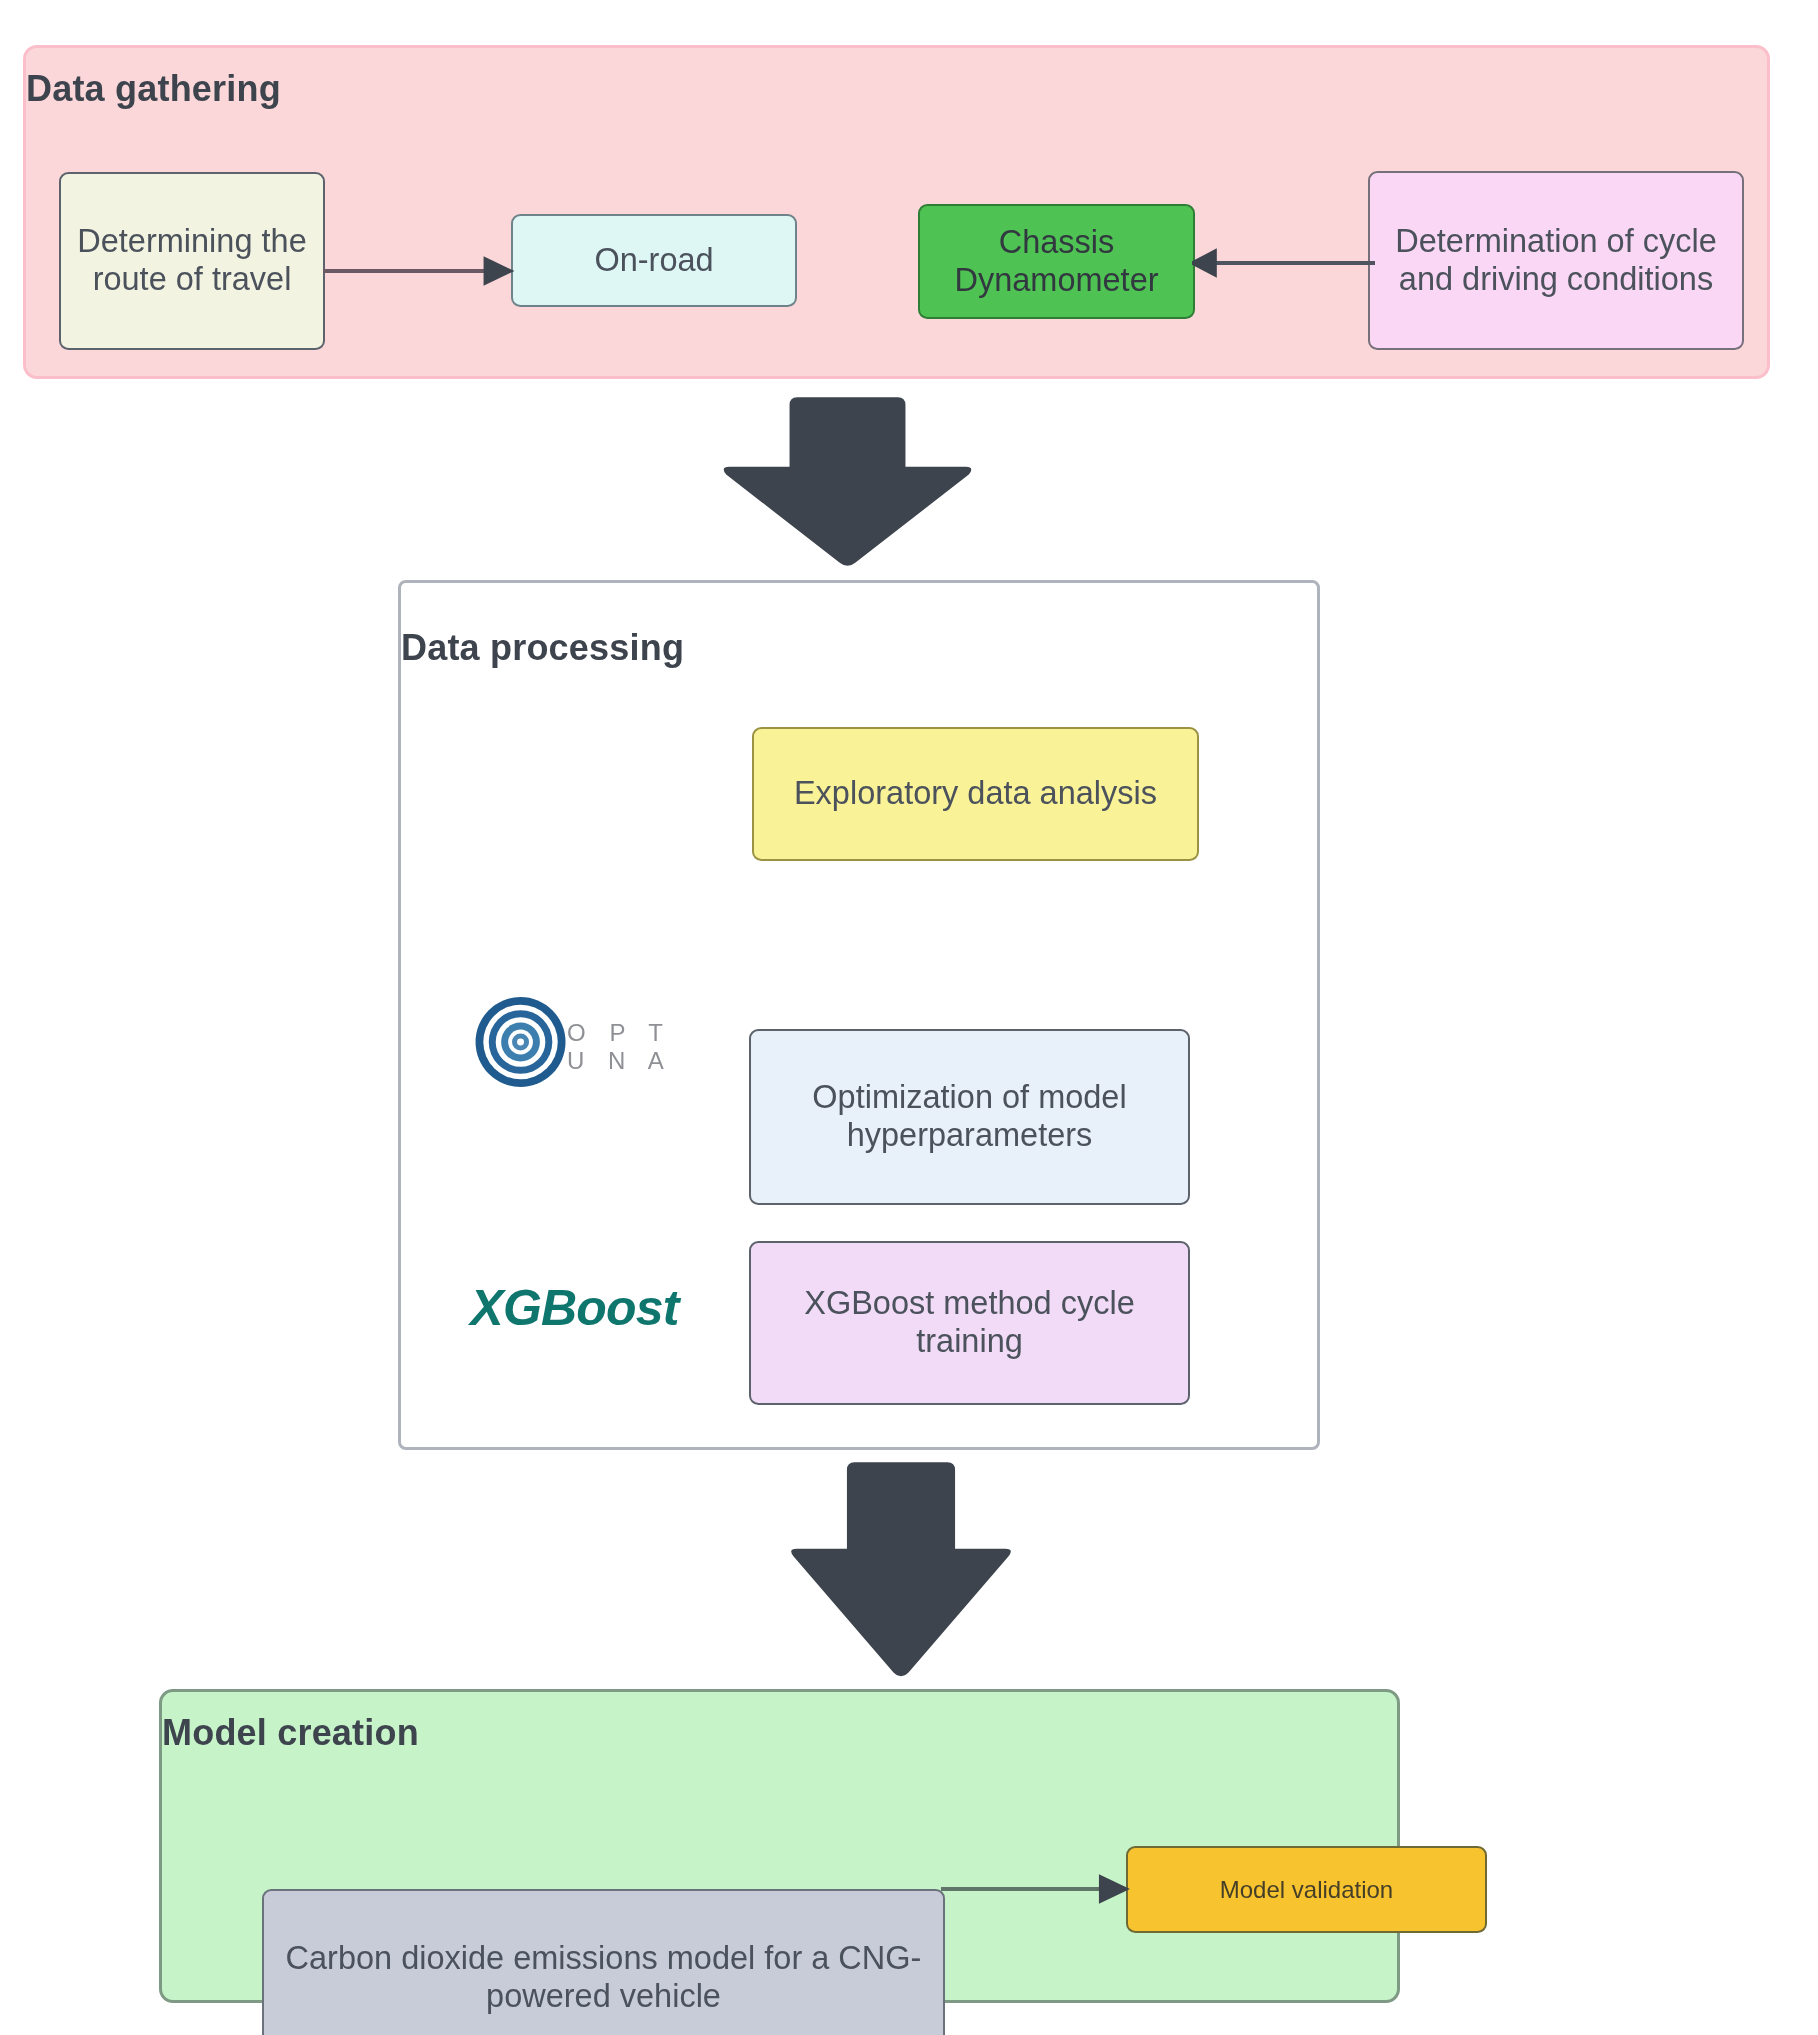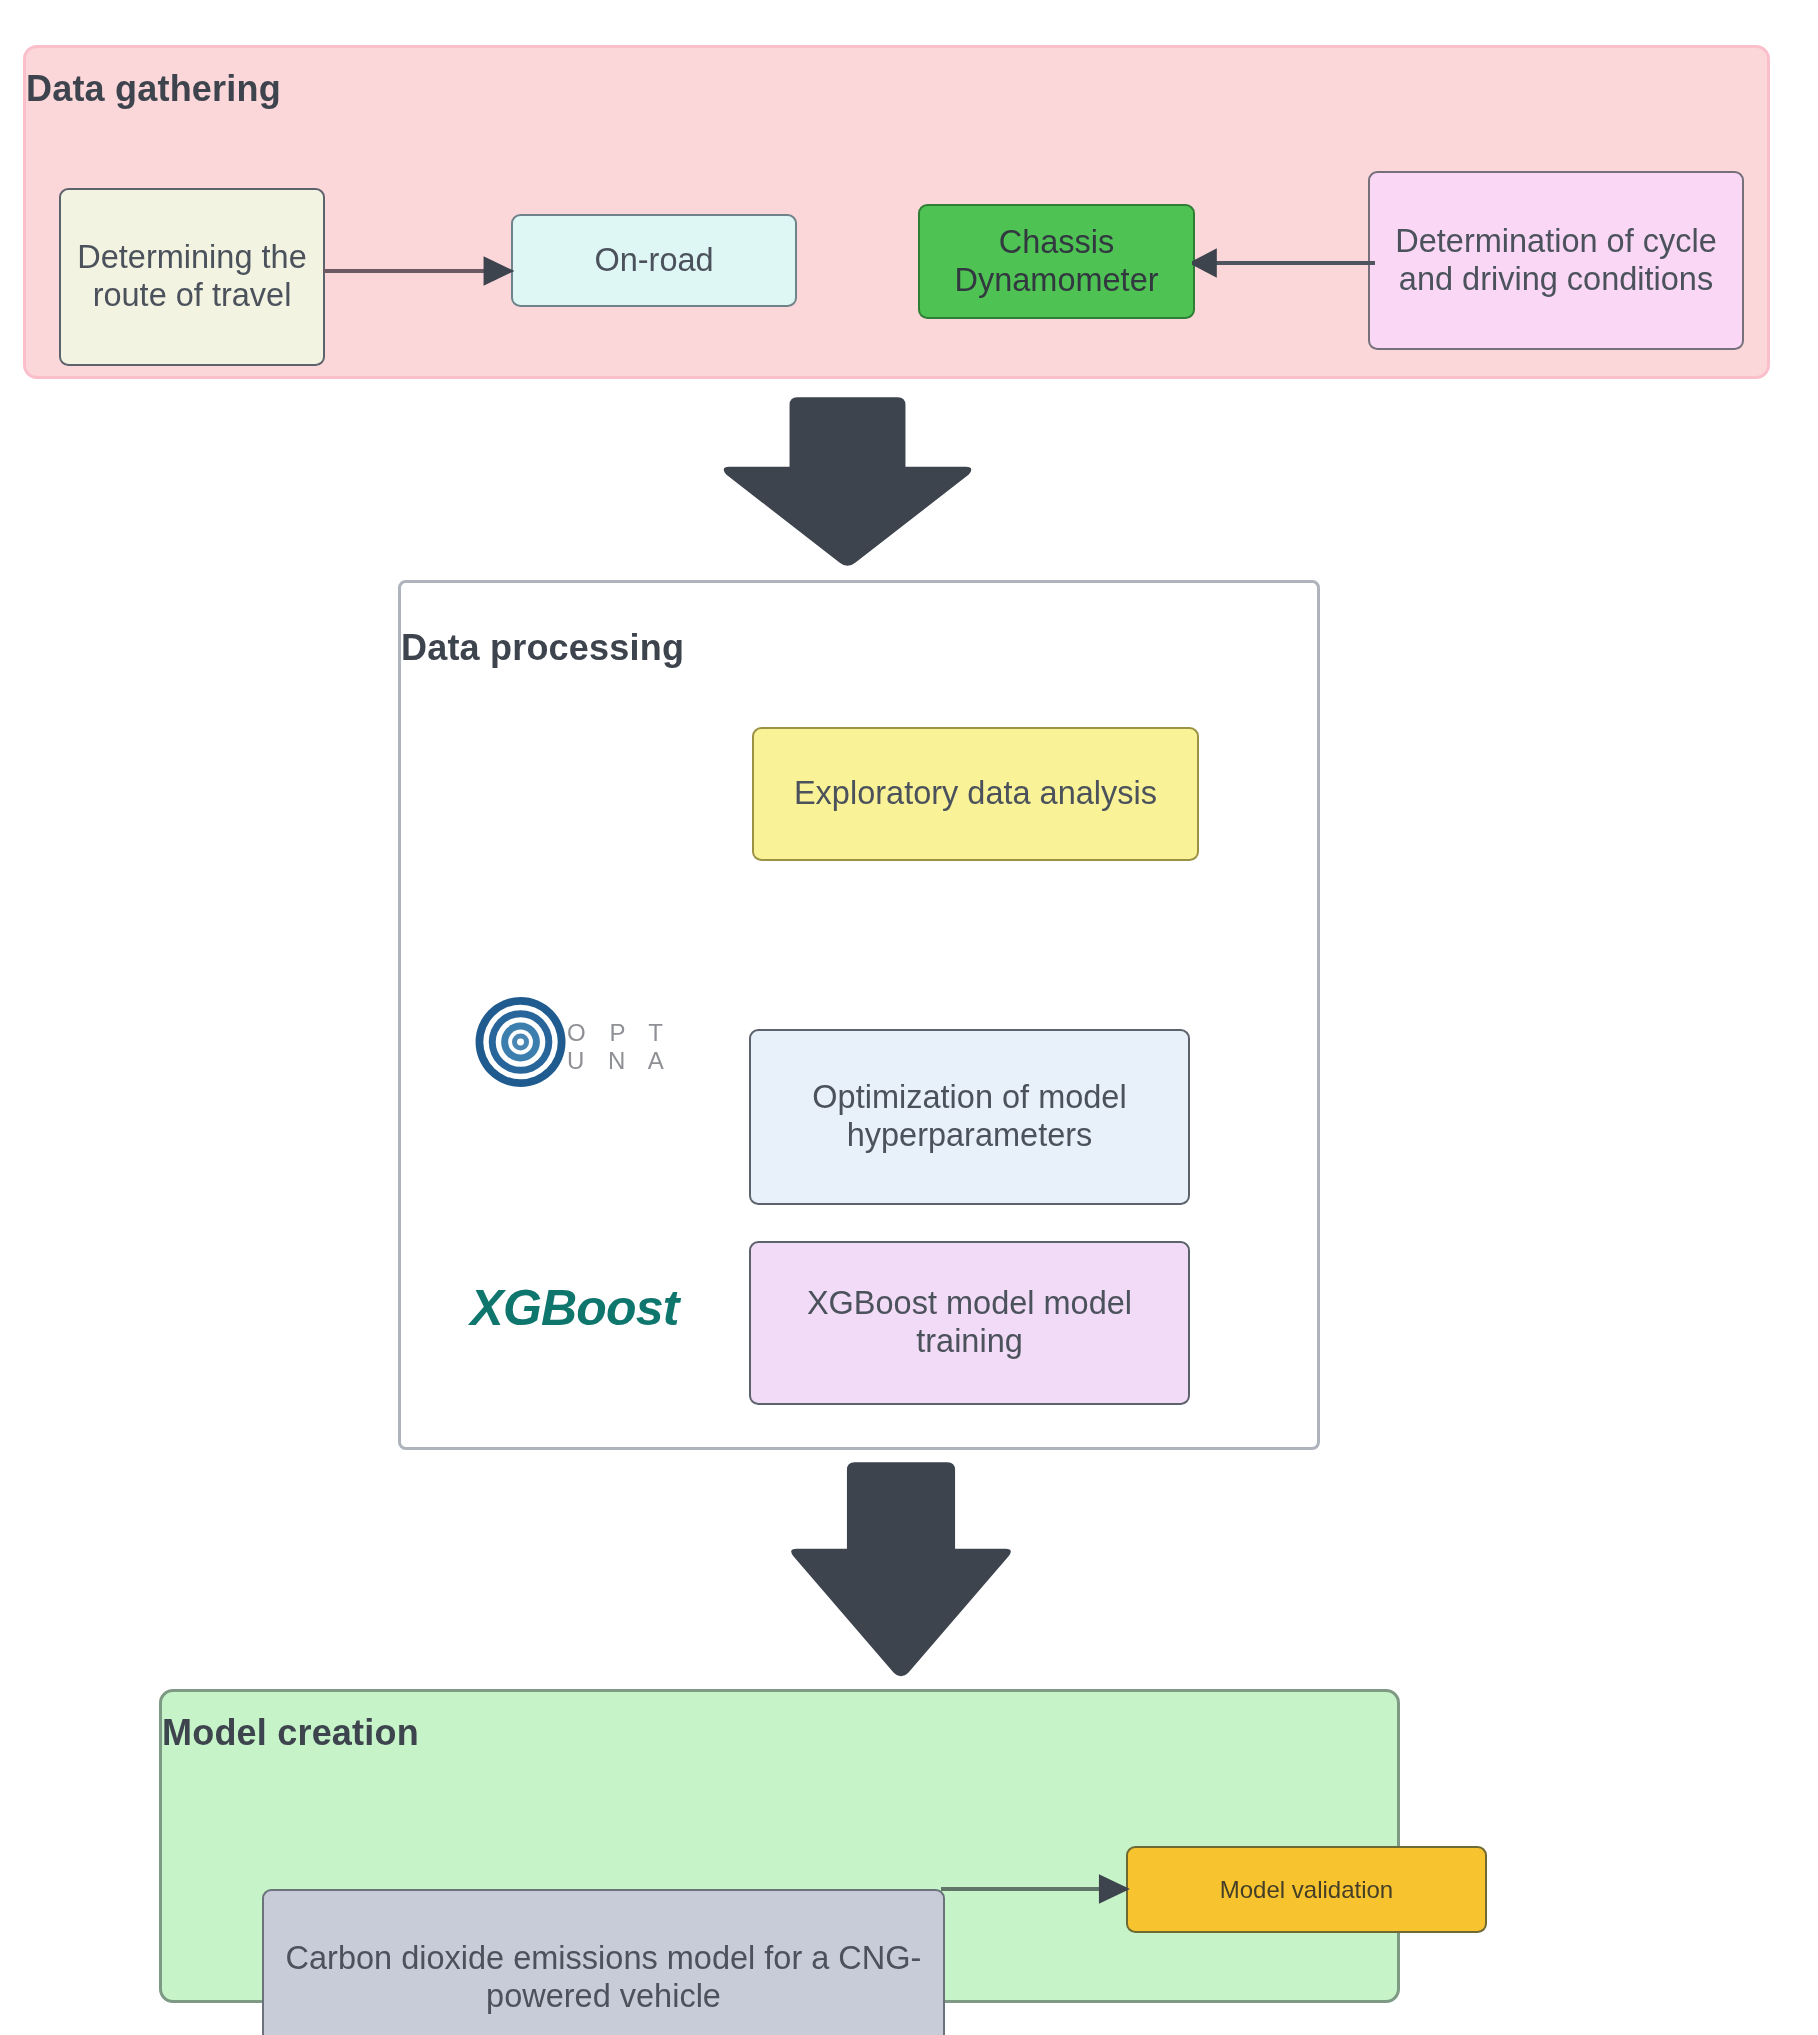--- a/index.html
+++ b/index.html
@@ -79,21 +79,21 @@
     justify-content: center;
     text-align: center;
     color: #4B525C;
     line-height: 1.16;
     border-radius: 9.3px;
     padding: 4.6px 7.7px;
   }
 
   
   .n-route {
-    left: 59px; top: 188px;
+    left: 59px; top: 172px;
     width: 266px; height: 178px;
     background: #F3F3E2;
     border: 2.3px solid #5D636D;
     font-size: 32.5px;
   }
   .n-onroad {
     left: 511px; top: 214px;
     width: 286px; height: 93px;
     background: #DEF7F4;
     border: 2.3px solid #6E848A;
@@ -277,21 +277,21 @@
     <div class="optuna-word">O P T U N A</div>
   </div>
 
   <div class="xgboost-logo">XGBoost</div>
 
   <div class="node n-eda">Exploratory data analysis</div>
 
 
   <div class="node n-optimize">Optimization of model hyperparameters</div>
 
-  <div class="node n-xgb-train">XGBoost model model training</div>
+  <div class="node n-xgb-train">XGBoost method cycle training</div>
 
   <svg class="block-arrow arrow-2" viewBox="0 0 290 290">
     <path d="M 85 8
              L 205 8
              Q 215 8 215 18
              L 215 120
              L 280 120
              Q 292 120 284 130
              L 155 280
              Q 145 290 135 280

